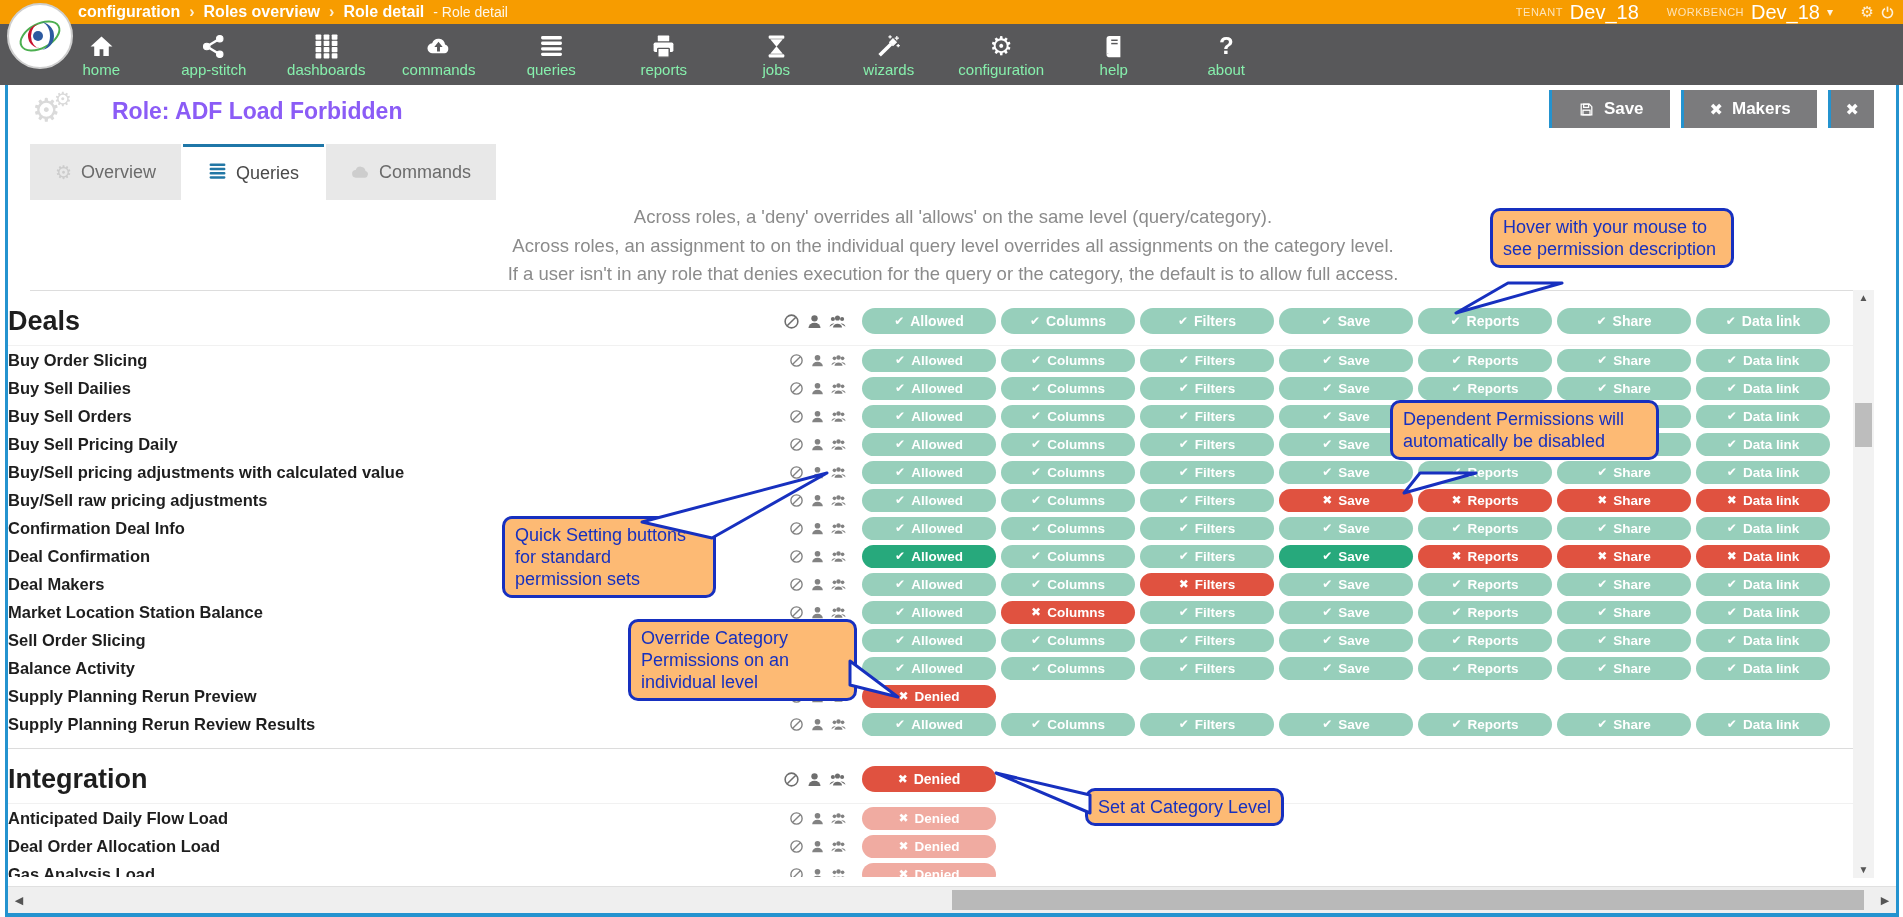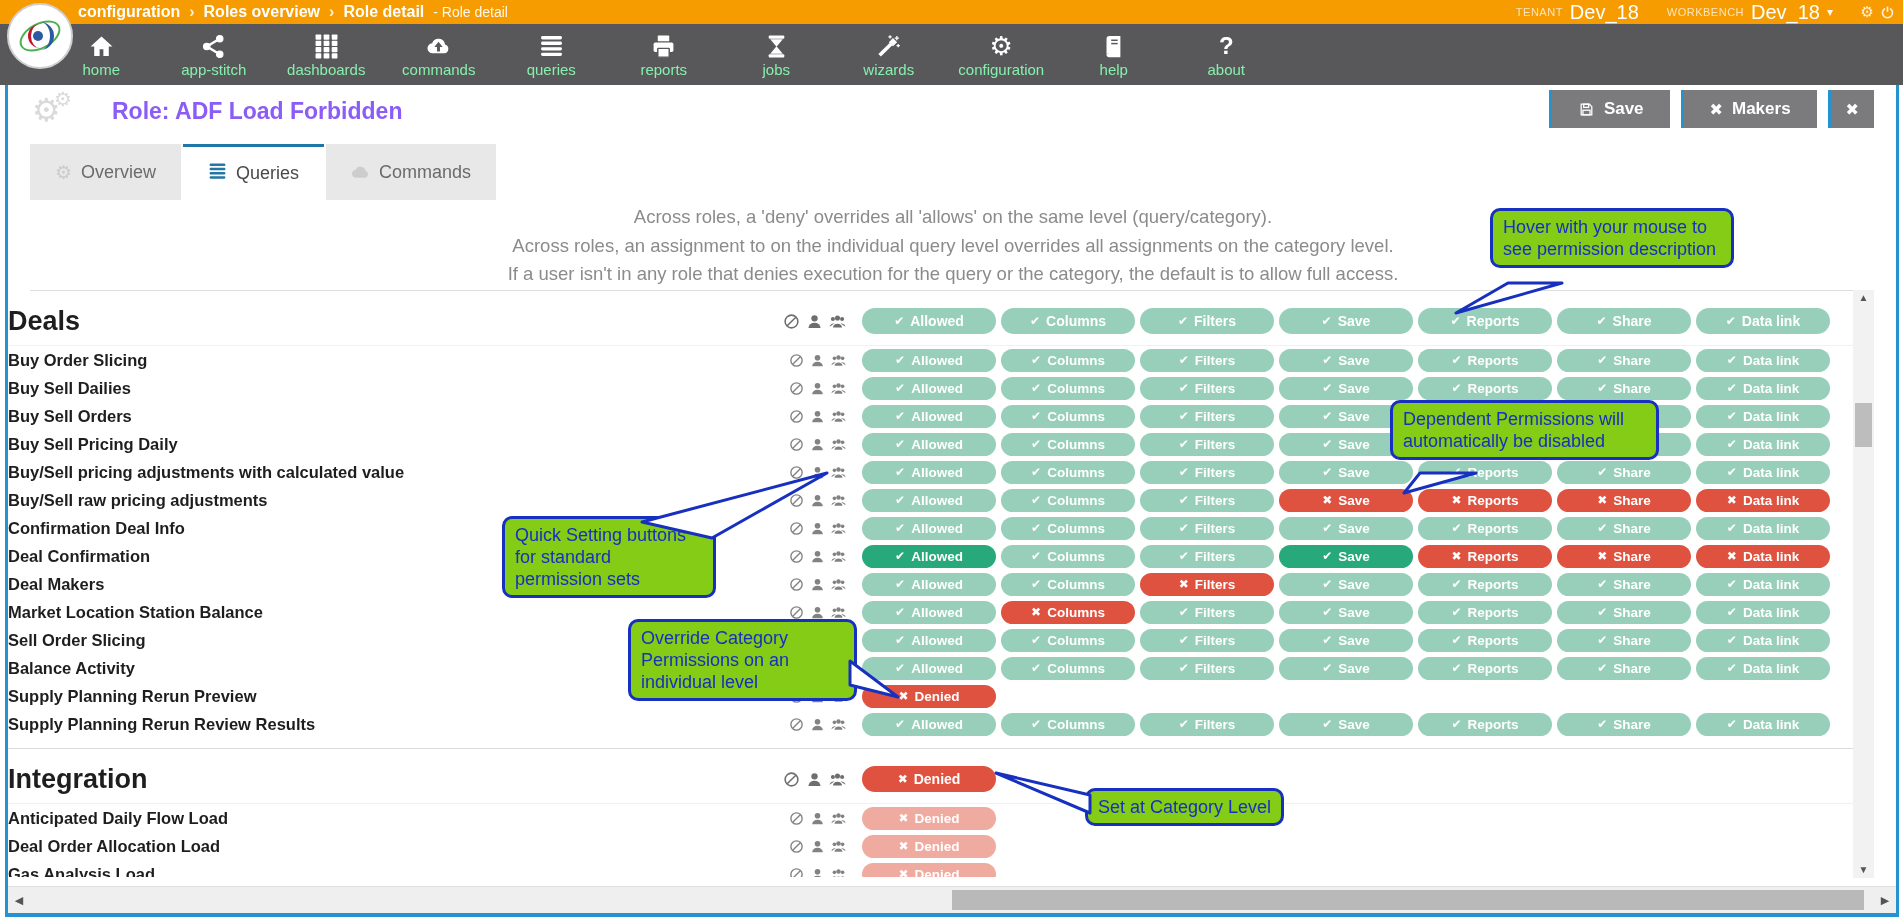--- a/index.html
+++ b/index.html
@@ -72,21 +72,21 @@
   .cat .ticons{color:#6e6e6e;}
   .pbtn{width:134px;height:23px;border-radius:11.5px;color:#fff;font-weight:bold;font-size:13.5px;display:flex;align-items:center;justify-content:center;gap:6px;cursor:pointer;}
   .cat .pbtn{height:26px;border-radius:13px;font-size:14px;}
   .pbtn .mark{font-size:12px;font-family:"DejaVu Sans",sans-serif;}
   .pbtn.allow{background:#97CFBB;}
   .pbtn.strong{background:#27A97C;}
   .pbtn.deny{background:#E05240;}
   .pbtn.fade{background:#F0ABA1;}
   .sec-div{border-top:1px solid #dcdcdc;margin:10px 0 2px 0;height:0;}
   
-  .callout{position:absolute;background:#84cc16;border:3px solid #1730BF;border-radius:10px;color:#1730BF;
+  .callout{position:absolute;background:#fdba74;border:3px solid #1730BF;border-radius:10px;color:#1730BF;
     font-size:18px;line-height:22px;padding:5px 10px;font-weight:500;z-index:5;}
   .callout.nowrap{white-space:nowrap;}
   .tails{position:absolute;left:0;top:0;z-index:6;pointer-events:none;}
   .tails polygon{fill:#fff;stroke:#1730BF;stroke-width:3;stroke-linejoin:round;}
   
   .v-scroll{position:absolute;right:22px;top:205px;width:21px;height:588px;background:#F2F2F2;z-index:3;}
   .v-arrow{position:absolute;left:0;width:21px;height:16px;color:#555;font-size:10px;text-align:center;line-height:16px;cursor:pointer;}
   .v-thumb{position:absolute;left:2px;top:113px;width:17px;height:44px;background:#BDBDBD;cursor:pointer;}
   .h-scroll{position:absolute;left:0;bottom:0;width:1888px;height:26px;background:#EFEFEF;border-top:1px solid #e0e0e0;z-index:3;}
   .h-thumb{position:absolute;left:944px;top:3px;width:912px;height:20px;background:#B9B9B9;cursor:pointer;}

